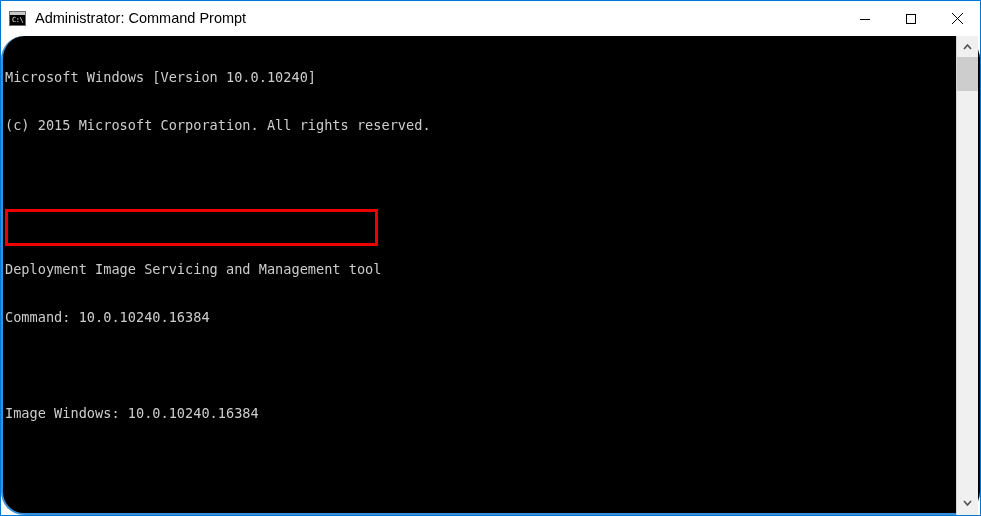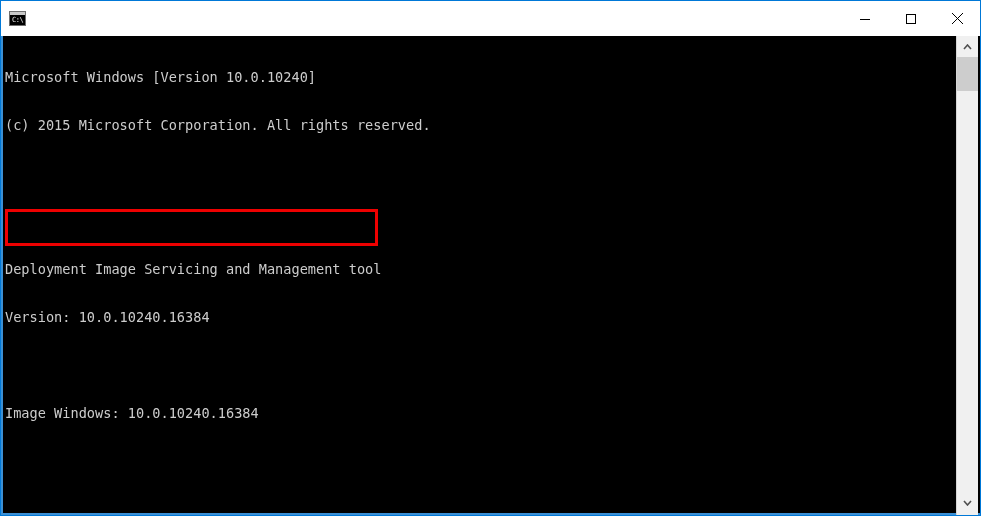--- a/index.html
+++ b/index.html
@@ -94,20 +94,21 @@
   #console {
     position: absolute;
     left: 0;
     top: 35px;
     width: 979px;
     height: 479px;
     background: #000000;
     border-left: 2px solid #3b8fd4;
     border-bottom: 2px solid #3b8fd4;
     overflow: hidden;
+    border-radius: 23px;
   }
 
   #console-text {
     position: absolute;
     left: 2px;
     top: 1px;
     font-family: "DejaVu Sans Mono", monospace;
     font-size: 13.6px;
     line-height: 16px;
     color: #cccccc;
@@ -171,20 +172,21 @@
 <body>
 
 <div id="window">
 
   <div id="titlebar">
     <div id="title-left">
       <div id="app-icon">
         <div class="bar"></div>
         <div class="prompt">C:\</div>
       </div>
+      <div id="title-text">Administrator: Command Prompt</div>
     </div>
 
     <div id="window-controls">
       <div class="win-btn">
         <svg width="12" height="12" viewBox="0 0 12 12">
           <line x1="1" y1="6.5" x2="11" y2="6.5" stroke="#000000" stroke-width="1"></line>
         </svg>
       </div>
       <div class="win-btn">
         <svg width="12" height="12" viewBox="0 0 12 12">
@@ -200,21 +202,21 @@
     </div>
   </div>
 
   <div id="console">
     <div id="console-text">
       <div class="cline">Microsoft Windows [Version 10.0.10240]</div>
       <div class="cline">(c) 2015 Microsoft Corporation. All rights reserved.</div>
       <div class="cline"></div>
       <div class="cline"></div>
       <div class="cline">Deployment Image Servicing and Management tool</div>
-      <div class="cline">Version: 10.0.10240.16384</div>
+      <div class="cline">Command: 10.0.10240.16384</div>
       <div class="cline"></div>
       <div class="cline">Image Windows: 10.0.10240.16384</div>
       <div class="cline"></div>
       
       
       
       
       
     </div>
 

